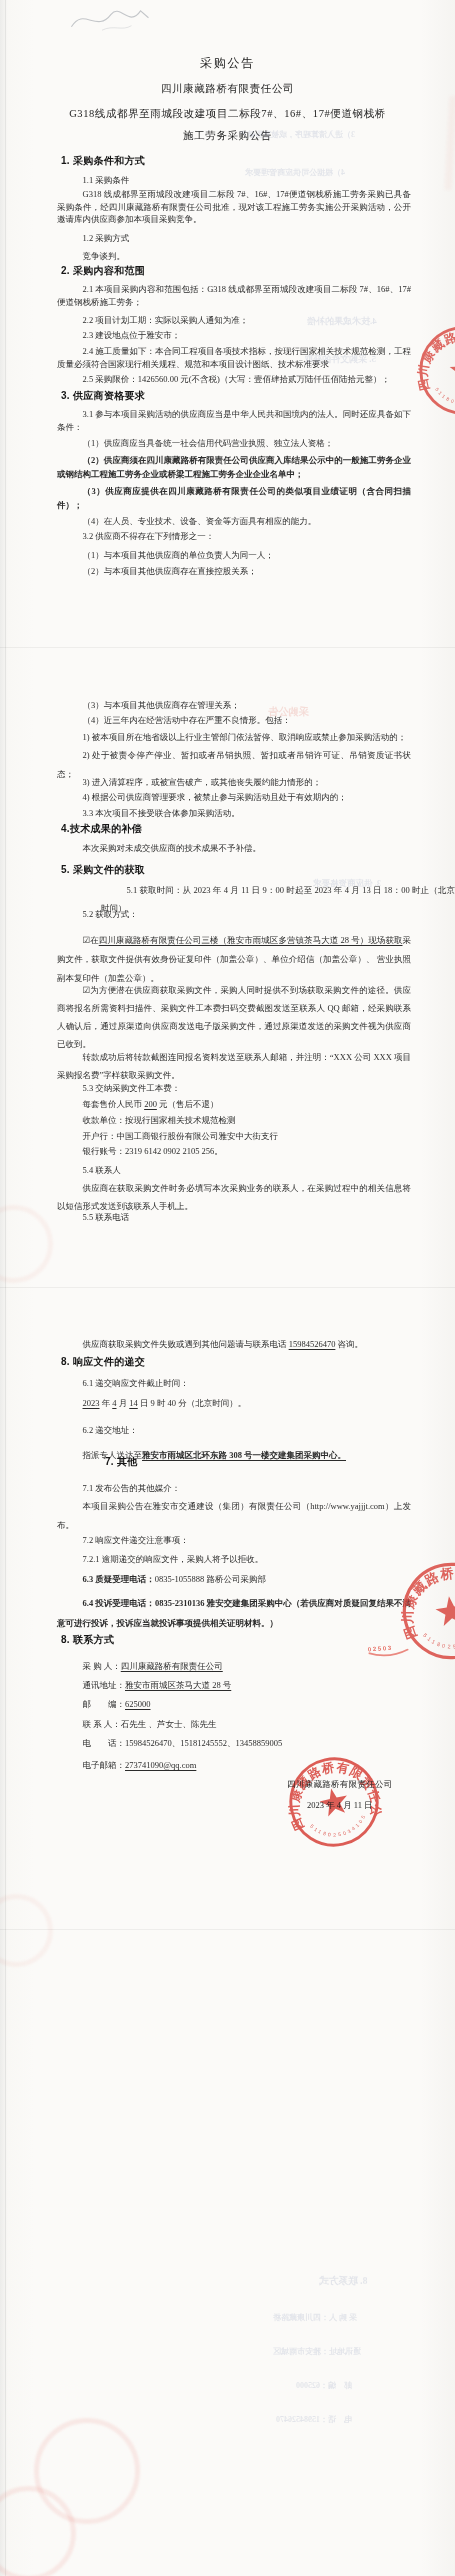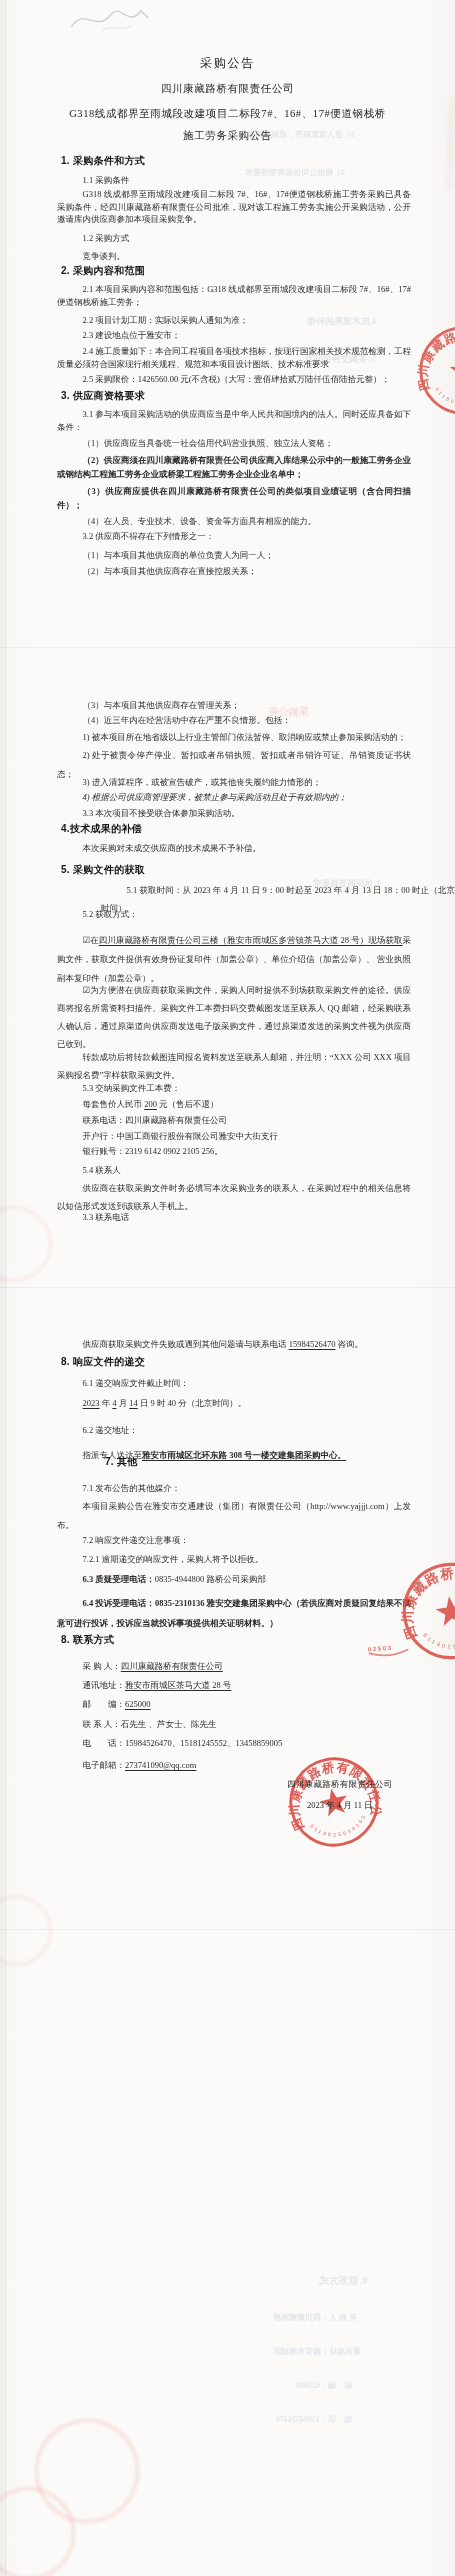--- a/index.html
+++ b/index.html
@@ -71,50 +71,50 @@
       <div class="blk p" style="top: 484px; line-height: 14.2px;"><span class="b">（3）供应商应提供在四川康藏路桥有限责任公司的类似项目业绩证明（含合同扫描件）；</span></div>
       <div class="blk p" style="top: 515px;"><span>（4）在人员、专业技术、设备、资金等方面具有相应的能力。</span></div>
       <div class="blk p" style="top: 530px;"><span>3.2 供应商不得存在下列情形之一：</span></div>
       <div class="blk p" style="top: 549px;"><span>（1）与本项目其他供应商的单位负责人为同一人；</span></div>
       <div class="blk p" style="top: 565px;"><span>（2）与本项目其他供应商存在直接控股关系；</span></div>
       <div class="blk p" style="top: 699px;"><span>（3）与本项目其他供应商存在管理关系；</span></div>
       <div class="blk p" style="top: 714px;"><span>（4）近三年内在经营活动中存在严重不良情形。包括：</span></div>
       <div class="blk p" style="top: 731px;"><span>1) 被本项目所在地省级以上行业主管部门依法暂停、取消响应或禁止参加采购活动的；</span></div>
       <div class="blk p" style="top: 746px; line-height: 19px;"><span>2) 处于被责令停产停业、暂扣或者吊销执照、暂扣或者吊销许可证、吊销资质证书状态；</span></div>
       <div class="blk p" style="top: 776px;"><span>3) 进入清算程序，或被宣告破产，或其他丧失履约能力情形的；</span></div>
-      <div class="blk p" style="top: 791px; font-style: italic;"><span>4) 根据公司供应商管理要求，被禁止参与采购活动且处于有效期内的；</span></div>
+      <div class="blk p" style="top: 791px;"><span>4) 根据公司供应商管理要求，被禁止参与采购活动且处于有效期内的；</span></div>
       <div class="blk p" style="top: 807px;"><span>3.3 本次项目不接受联合体参加采购活动。</span></div>
       <div class="blk h2" style="top: 823px;">4.技术成果的补偿</div>
       <div class="blk p" style="top: 842px;"><span>本次采购对未成交供应商的技术成果不予补偿。</span></div>
       <div class="blk h2" style="top: 864px;">5. 采购文件的获取</div>
       <div class="blk p" style="top: 882px; line-height: 17.6px; margin-left: 44px;"><span>5.1 获取时间：从 2023 年 4 月 11 日 9：00 时起至 2023 年 4 月 13 日 18：00 时止（北京时间）</span></div>
       <div class="blk p" style="top: 908px;"><span>5.2 获取方式：</span></div>
       <div class="blk p" style="top: 931px; line-height: 19px;"><span>☑在</span><span class="u">四川康藏路桥有限责任公司三楼（雅安市雨城区多营镇茶马大道 28 号）现场获取</span><span>采购文件，获取文件提供有效身份证复印件（加盖公章）、单位介绍信（加盖公章）、 营业执照副本复印件（加盖公章）。</span></div>
       <div class="blk p" style="top: 981px; line-height: 18px;"><span>☑为方便潜在供应商获取采购文件，采购人同时提供不到场获取采购文件的途径。供应商将报名所需资料扫描件、采购文件工本费扫码交费截图发送至联系人 QQ 邮箱，经采购联系人确认后，通过原渠道向供应商发送电子版采购文件，通过原渠道发送的采购文件视为供应商已收到。</span></div>
       <div class="blk p" style="top: 1049px; line-height: 17.6px;"><span>转款成功后将转款截图连同报名资料发送至联系人邮箱，并注明：“XXX 公司 XXX 项目采购报名费”字样获取采购文件。</span></div>
       <div class="blk p" style="top: 1082px;"><span>5.3 交纳采购文件工本费：</span></div>
       <div class="blk p" style="top: 1098px;"><span>每套售价人民币 </span><span class="u">200</span><span> 元（售后不退）</span></div>
-      <div class="blk p" style="top: 1114px;"><span>联系电话：四川康藏路桥有限责任公司</span></div>
+      <div class="blk p" style="top: 1114px;"><span>收款单位：按现行国家相关技术规范检测</span></div>
       <div class="blk p" style="top: 1130px;"><span>开户行：中国工商银行股份有限公司雅安中大街支行</span></div>
       <div class="blk p" style="top: 1145px;"><span>银行账号：2319 6142 0902 2105 256。</span></div>
       <div class="blk p" style="top: 1164px;"><span>5.4 联系人</span></div>
       <div class="blk p" style="top: 1180px; line-height: 17.6px;"><span>供应商在获取采购文件时务必填写本次采购业务的联系人，在采购过程中的相关信息将以短信形式发送到该联系人手机上。</span></div>
-      <div class="blk p" style="top: 1211px;"><span>3.3 联系电话</span></div>
+      <div class="blk p" style="top: 1211px;"><span>5.5 联系电话</span></div>
       <div class="blk p" style="top: 1338px;"><span>供应商获取采购文件失败或遇到其他问题请与联系电话 </span><span class="u">15984526470</span><span> 咨询。</span></div>
       <div class="blk h2" style="top: 1356px;">8. 响应文件的递交</div>
       <div class="blk p" style="top: 1377px;"><span>6.1 递交响应文件截止时间：</span></div>
       <div class="blk p" style="top: 1397px;"><span class="u">2023</span><span> 年 </span><span class="u">4</span><span> 月 </span><span class="u">14</span><span> 日 9 时 40 分（北京时间）。</span></div>
       <div class="blk p" style="top: 1424px;"><span>6.2 递交地址：</span></div>
       <div class="blk p" style="top: 1437px; margin-top: 12px;"><span>指派专人送达至</span><span class="b u">雅安市雨城区北环东路 308 号一楼交建集团采购中心。</span></div>
       <div class="blk h2" style="top: 1456px; margin-left: 44px;">7. 其他</div>
       <div class="blk p" style="top: 1482px;"><span>7.1 发布公告的其他媒介：</span></div>
       <div class="blk p" style="top: 1497px; line-height: 19.4px;"><span>本项目采购公告在雅安市交通建设（集团）有限责任公司（http://www.yajjjt.com）上发布。</span></div>
       <div class="blk p" style="top: 1534px;"><span>7.2 响应文件递交注意事项：</span></div>
       <div class="blk p" style="top: 1553px;"><span>7.2.1 逾期递交的响应文件，采购人将予以拒收。</span></div>
-      <div class="blk p" style="top: 1573px;"><span class="b">6.3 质疑受理电话：</span><span>0835-4944800 路桥公司采购部</span></div>
+      <div class="blk p" style="top: 1573px;"><span class="b">6.3 质疑受理电话：</span><span>0835-1055888 路桥公司采购部</span></div>
       <div class="blk p" style="top: 1593px; line-height: 20px;"><span class="b">6.4 投诉受理电话：</span><span class="b">0835-2310136 雅安交建集团采购中心（若供应商对质疑回复结果</span><span class="b">不满意可进行投诉，投诉应当就投诉事项提供相关证明材料。）</span></div>
       <div class="blk h2" style="top: 1634px;">8. 联系方式</div>
       <div class="blk field" style="top: 1660px;"><span>采 购 人：</span><span class="u">四川康藏路桥有限责任公司</span></div>
       <div class="blk field" style="top: 1679px;"><span>通讯地址：</span><span class="u">雅安市雨城区茶马大道 28 号</span></div>
       <div class="blk field" style="top: 1698px;"><span>邮　　编：</span><span class="u">625000</span></div>
       <div class="blk field" style="top: 1718px;"><span>联 系 人：</span><span>石先生 、芦女士、陈先生</span></div>
       <div class="blk field" style="top: 1737px;"><span>电　　话：</span><span>15984526470、15181245552、13458859005</span></div>
       <div class="blk field" style="top: 1759px;"><span>电子邮箱：</span><span class="u">273741090@qq.com</span></div>
     </div>
 

